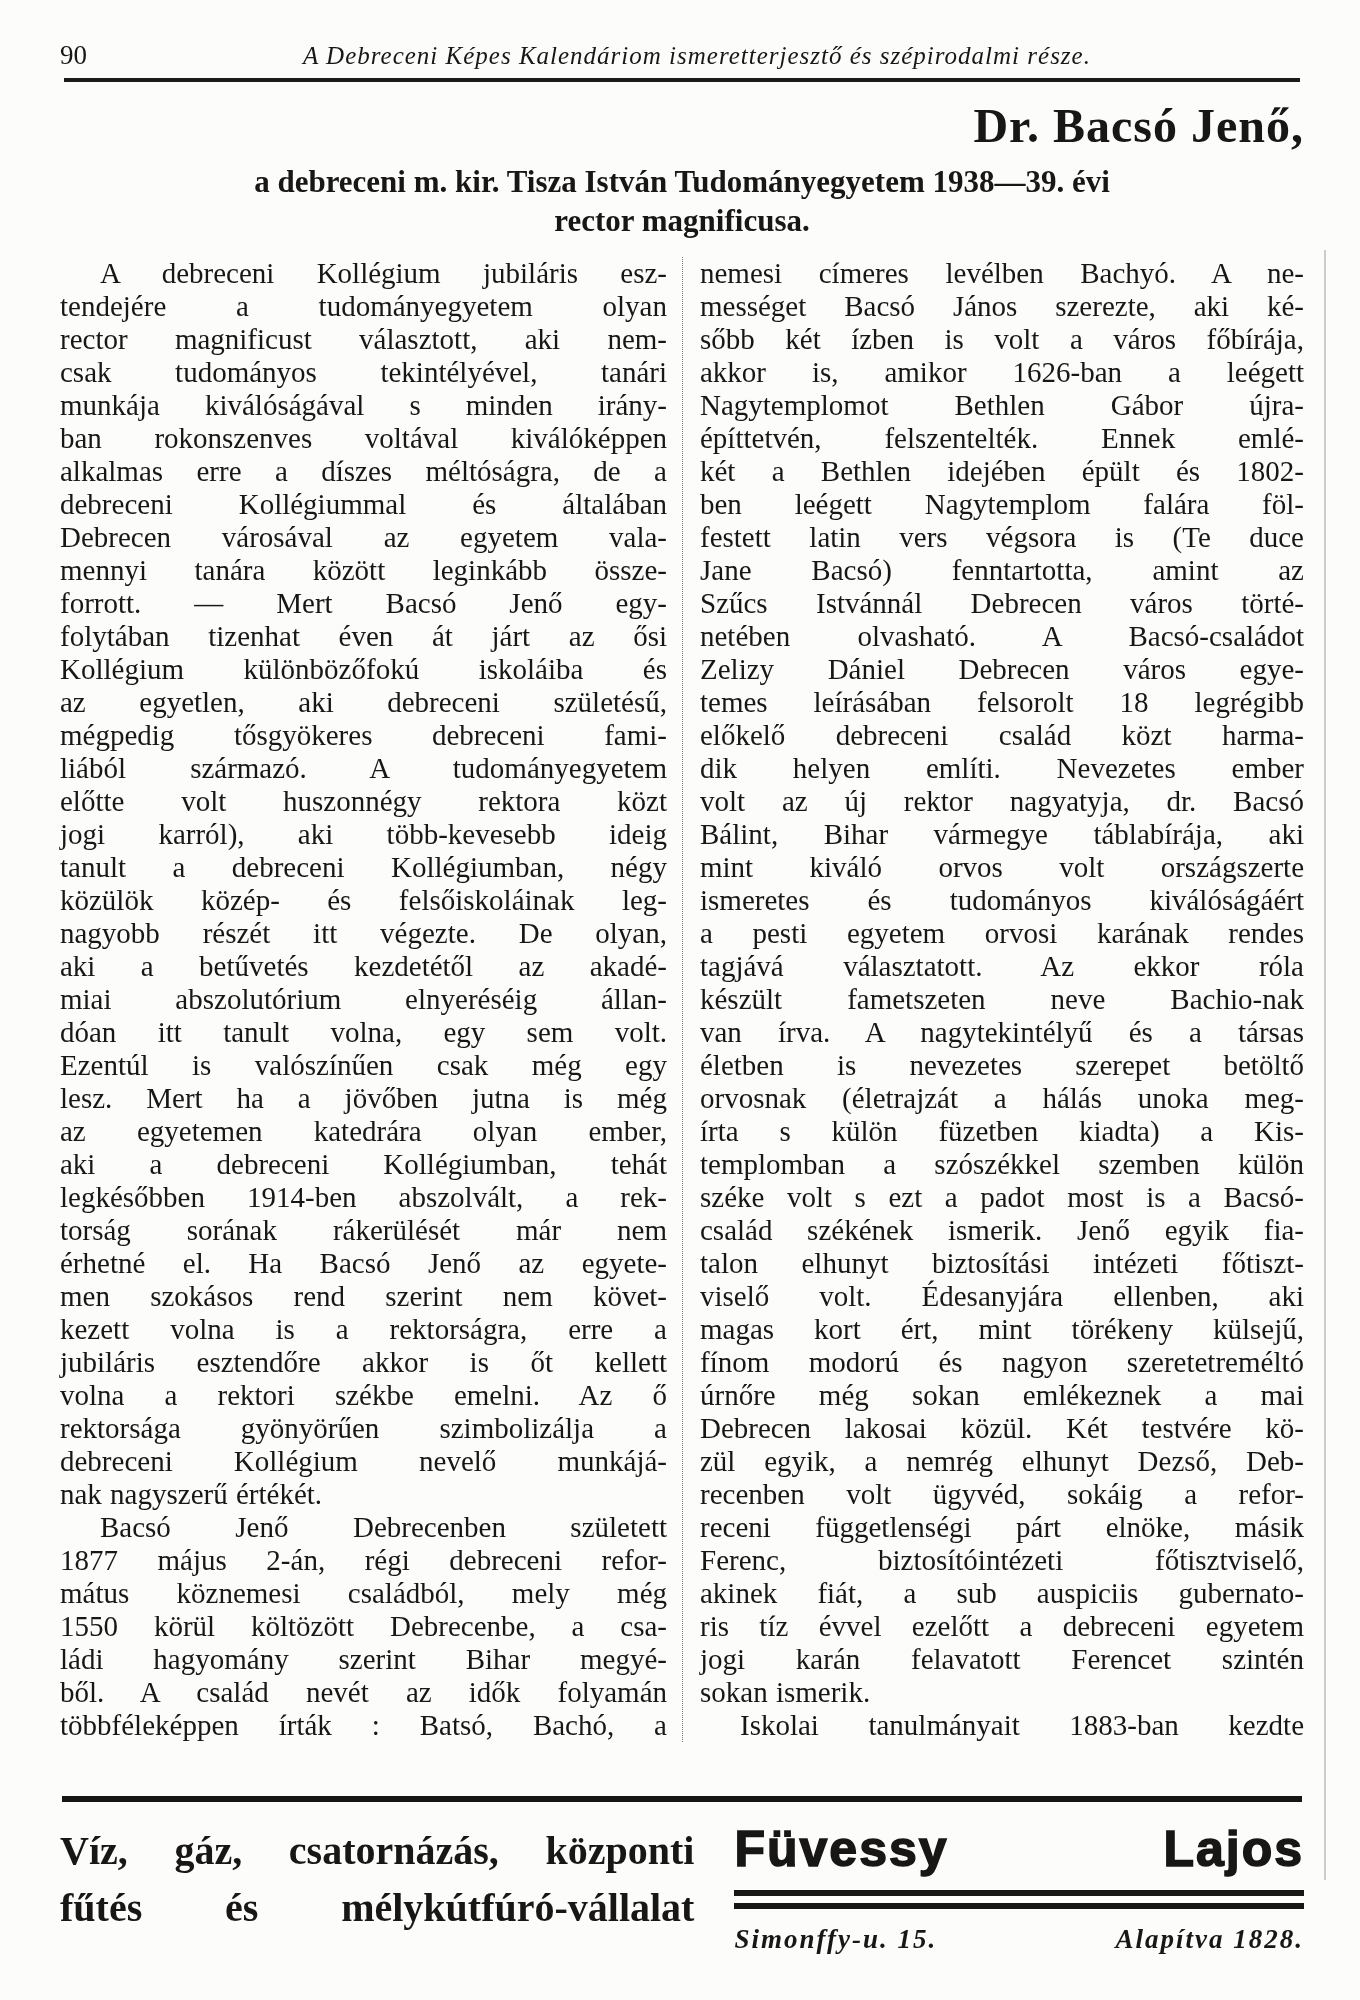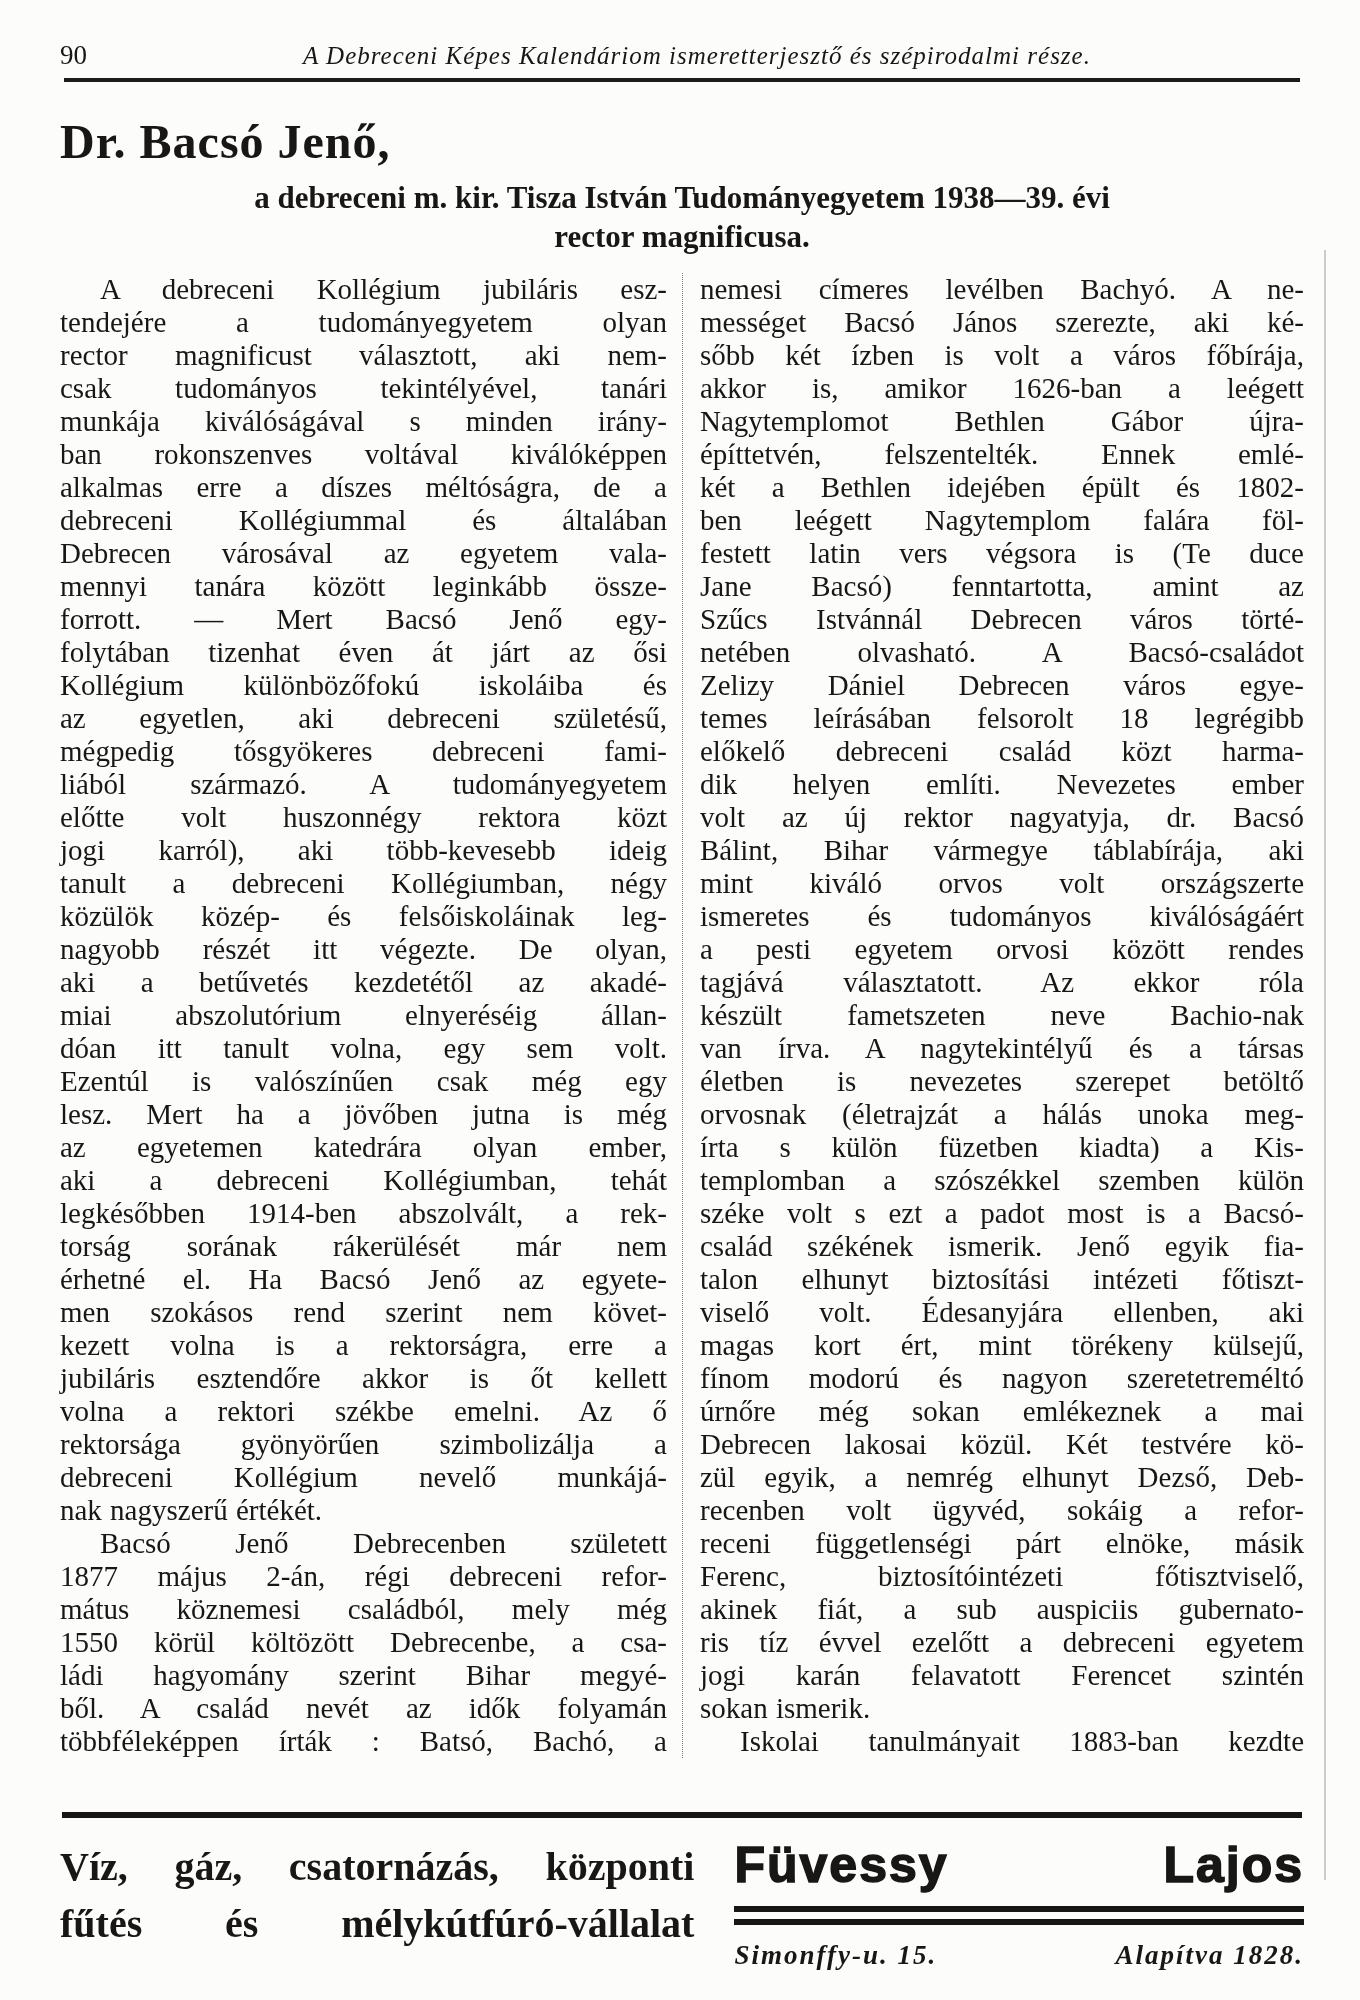--- a/index.html
+++ b/index.html
@@ -9,21 +9,21 @@
     font-family:"Liberation Serif",serif;
   }
   .page{box-sizing:border-box;width:1360px;height:2000px;padding:40px 56px 0 60px;position:relative;}
   .scan-edge{position:absolute;right:34px;top:250px;bottom:120px;width:2px;background:rgba(60,60,60,.25);}
   
   .hdr{display:flex;align-items:baseline;}
   .pagenum{font-size:27px;width:110px;}
   .running{flex:1;text-align:center;font-style:italic;font-size:25px;letter-spacing:1px;padding-right:80px;}
   .hdr-rule{border:0;border-top:4px solid #1c1b19;margin:7px 4px 0 4px;}
   
-  .title{text-align:left;font-size:48px;font-weight:bold;letter-spacing:1px;margin-top:32px;line-height:55px;}
+  .title{text-align:right;font-size:48px;font-weight:bold;letter-spacing:1px;margin-top:16px;line-height:55px;}
   .subtitle{text-align:center;font-size:31px;font-weight:bold;line-height:39px;margin-top:9px;}
   
   .columns{display:flex;margin-top:17px;}
   .col{width:50%;font-size:29px;line-height:33px;box-sizing:border-box;}
   .col-left{padding-right:15px;}
   .col-right{border-left:1px dotted #7d7b76;padding-left:17px;}
   .line{text-align:justify;text-align-last:justify;word-spacing:1px;}
   .line.pend{text-align-last:left;}
   .line.ind{text-indent:40px;}
   
@@ -120,21 +120,21 @@
         <div class="line">Szűcs Istvánnál Debrecen város törté-</div>
         <div class="line">netében olvasható. A Bacsó-családot</div>
         <div class="line">Zelizy Dániel Debrecen város egye-</div>
         <div class="line">temes leírásában felsorolt 18 legrégibb</div>
         <div class="line">előkelő debreceni család közt harma-</div>
         <div class="line">dik helyen említi. Nevezetes ember</div>
         <div class="line">volt az új rektor nagyatyja, dr. Bacsó</div>
         <div class="line">Bálint, Bihar vármegye táblabírája, aki</div>
         <div class="line">mint kiváló orvos volt országszerte</div>
         <div class="line">ismeretes és tudományos kiválóságáért</div>
-        <div class="line">a pesti egyetem orvosi között rendes</div>
+        <div class="line">a pesti egyetem orvosi karának rendes</div>
         <div class="line">tagjává választatott. Az ekkor róla</div>
         <div class="line">készült fametszeten neve Bachio-nak</div>
         <div class="line">van írva. A nagytekintélyű és a társas</div>
         <div class="line">életben is nevezetes szerepet betöltő</div>
         <div class="line">orvosnak (életrajzát a hálás unoka meg-</div>
         <div class="line">írta s külön füzetben kiadta) a Kis-</div>
         <div class="line">templomban a szószékkel szemben külön</div>
         <div class="line">széke volt s ezt a padot most is a Bacsó-</div>
         <div class="line">család székének ismerik. Jenő egyik fia-</div>
         <div class="line">talon elhunyt biztosítási intézeti főtiszt-</div>

